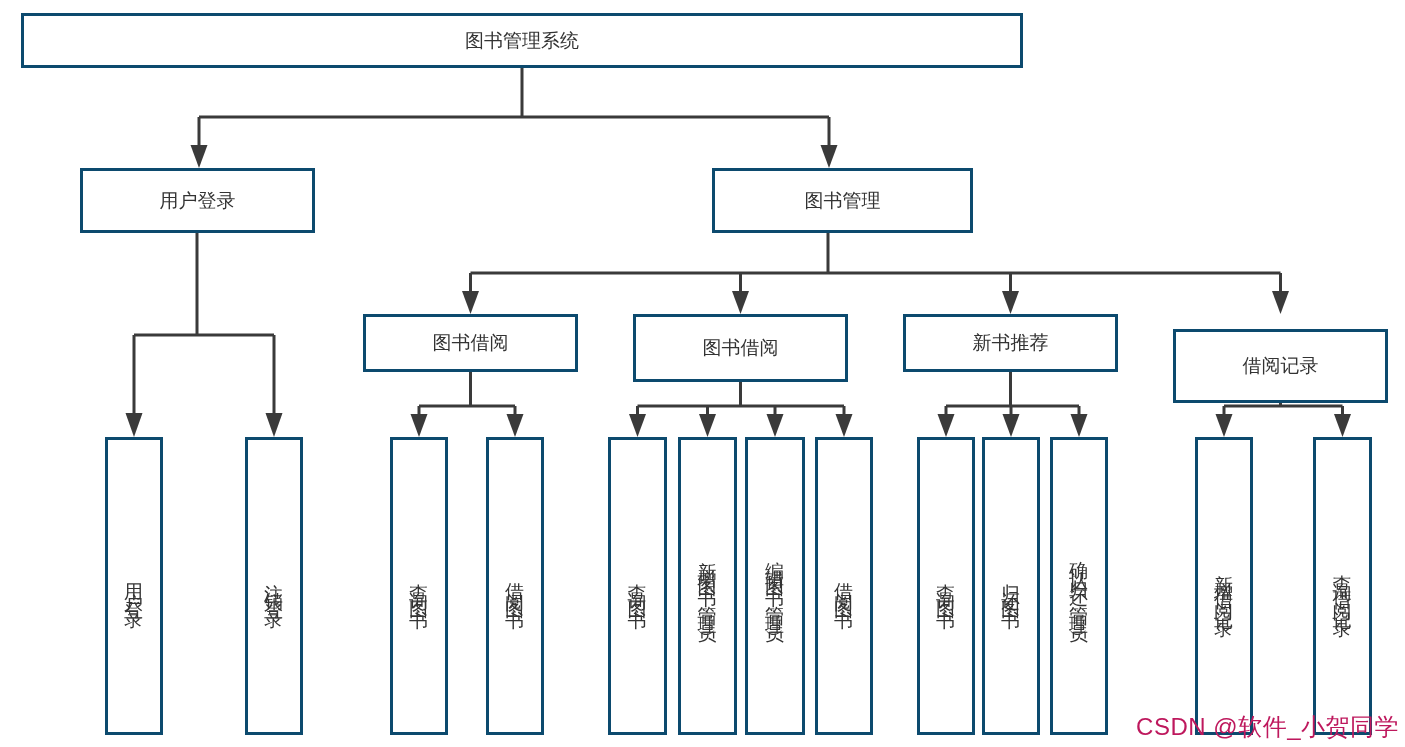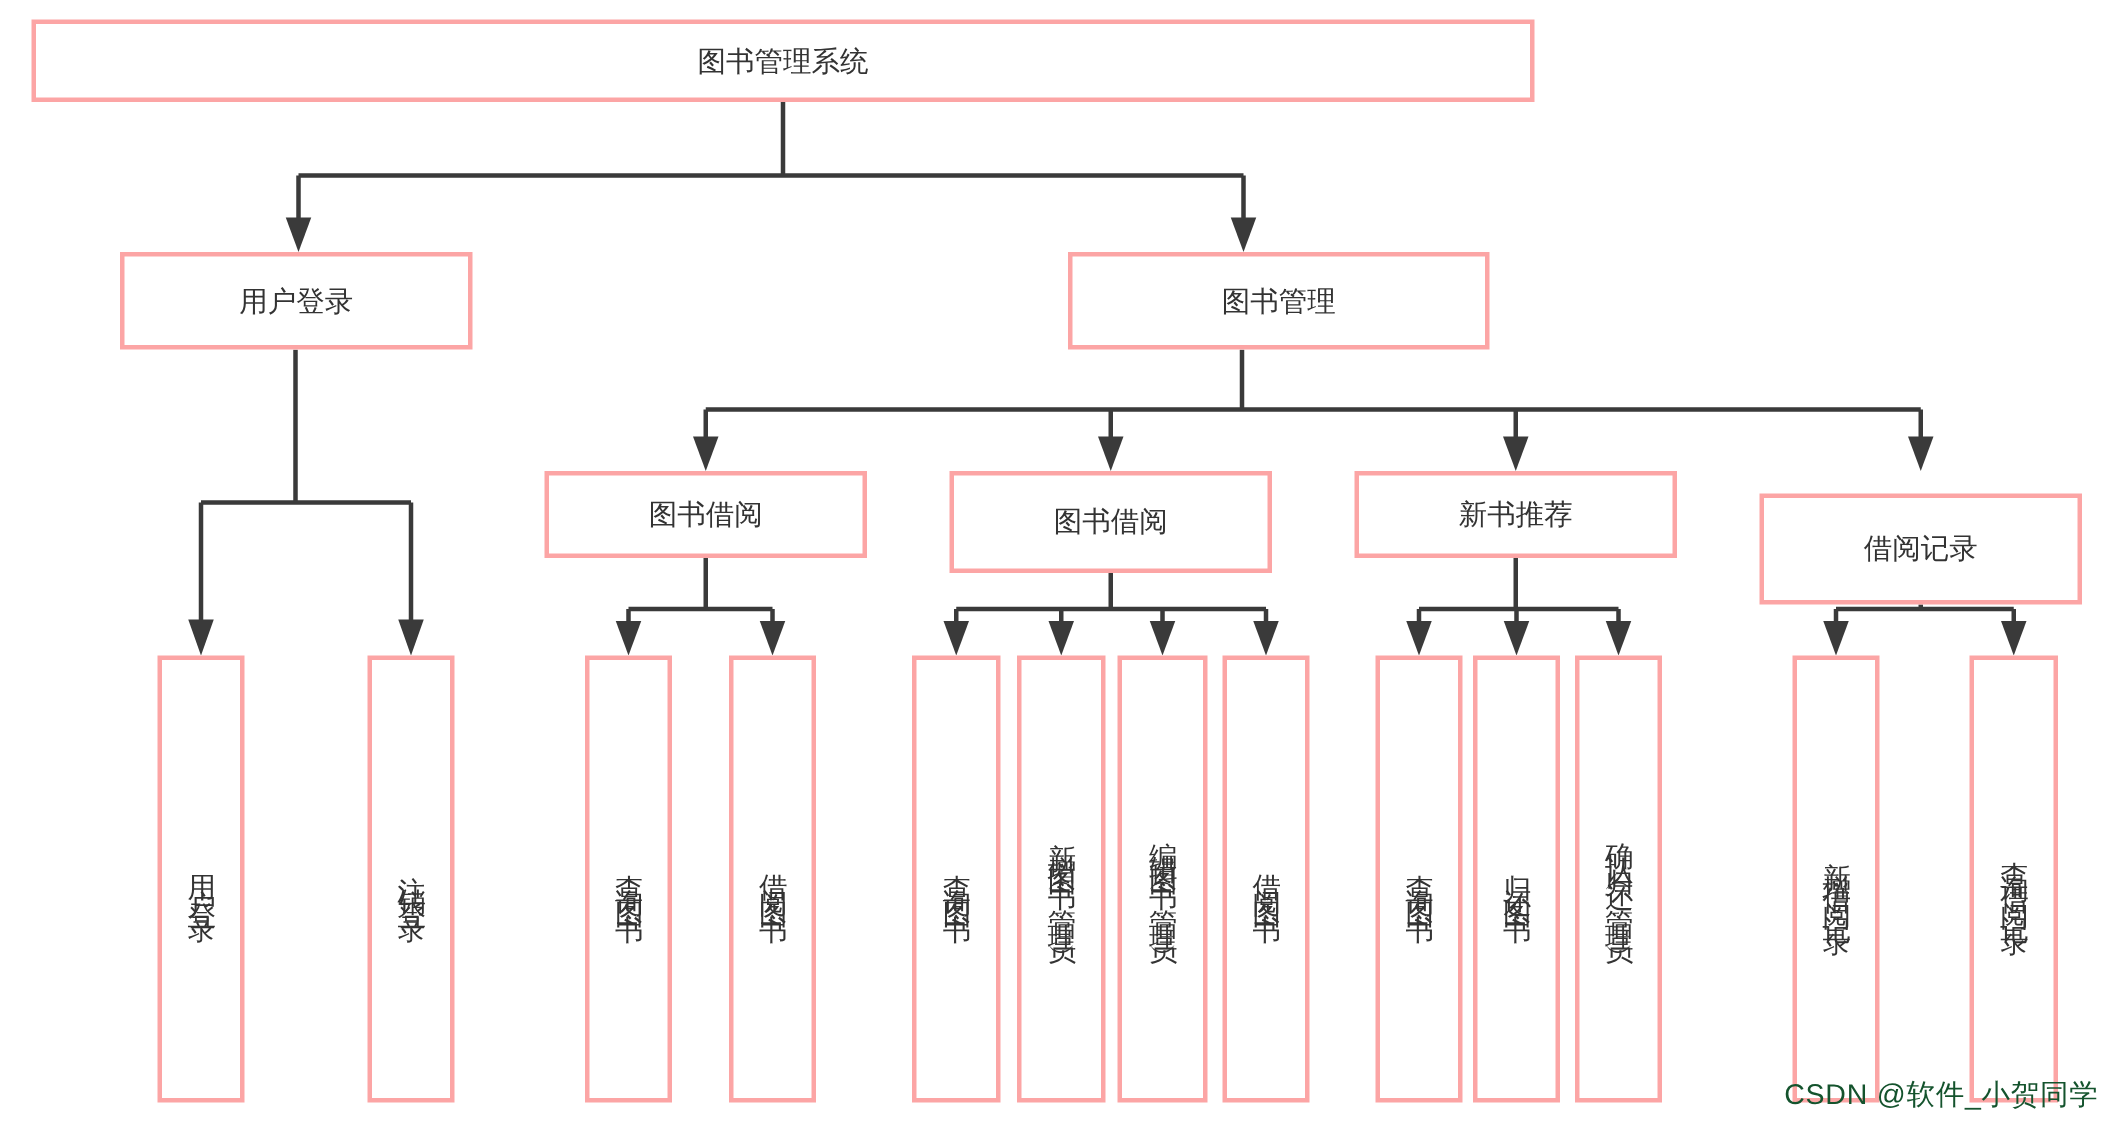--- a/index.html
+++ b/index.html
@@ -5,31 +5,31 @@
   html,body { margin:0; padding:0; background:#ffffff; }
   .canvas {
     position:relative; width:1405px; height:747px; background:#ffffff;
     font-family:"Liberation Sans","DejaVu Sans",sans-serif; overflow:hidden;
   }
   svg.wires { position:absolute; left:0; top:0; z-index:1; }
   svg.wires path { stroke:#3a3a3a; stroke-width:3; fill:none; }
   svg.wires polygon { fill:#3a3a3a; }
   .node {
     position:absolute; z-index:2; box-sizing:border-box;
-    background:#ffffff; border:3px solid #fca5a5;
+    background:#ffffff; border:3px solid #0c4a6e;
     display:flex; align-items:center; justify-content:center;
     font-size:19px; color:#333333; white-space:nowrap;
   }
   .leaf {
     writing-mode:vertical-rl; text-orientation:mixed;
     letter-spacing:9px; line-height:1; white-space:normal;
   }
   .watermark {
     position:absolute; right:6px; bottom:4px; z-index:3;
-    font-size:19px; color:#14532d; letter-spacing:0.5px;
+    font-size:24px; color:#be185d; letter-spacing:0.5px;
   }
 </style>
 </head>
 <body>
 
 <div class="canvas">
 
   <svg class="wires" width="1405" height="747" viewBox="0 0 1405 747">
     <g>
       <path d="M522 68 V117 M199 117 H829 M199 117 V147 M829 117 V147"></path>
@@ -69,21 +69,21 @@
     <g>
       <path d="M1280.5 372 V406 M1224 406 H1342.5 M1224 406 V416 M1342.5 406 V416"></path>
       <polygon points="1215.5,414 1232.5,414 1224,437"></polygon>
       <polygon points="1334,414 1351,414 1342.5,437"></polygon>
     </g>
   </svg>
 
   <div class="node" style="left:21px;top:13px;width:1002px;height:55px">图书管理系统</div>
 
   <div class="node" style="left:80px;top:168px;width:235px;height:65px">用户登录</div>
-  <div class="node" style="left:712px;top:168px;width:281px;height:65px">图书管理</div>
+  <div class="node" style="left:712px;top:168px;width:261px;height:65px">图书管理</div>
 
   <div class="node" style="left:363px;top:314px;width:215px;height:58px">图书借阅</div>
   <div class="node" style="left:633px;top:314px;width:215px;height:68px">图书借阅</div>
   <div class="node" style="left:903px;top:314px;width:215px;height:58px">新书推荐</div>
   <div class="node" style="left:1173px;top:329px;width:215px;height:74px">借阅记录</div>
 
   <div class="node leaf" style="left:105px;top:437px;width:58px;height:298px">用户登录</div>
   <div class="node leaf" style="left:245px;top:437px;width:58px;height:298px">注销登录</div>
 
   <div class="node leaf" style="left:390px;top:437px;width:58px;height:298px">查询图书</div>

